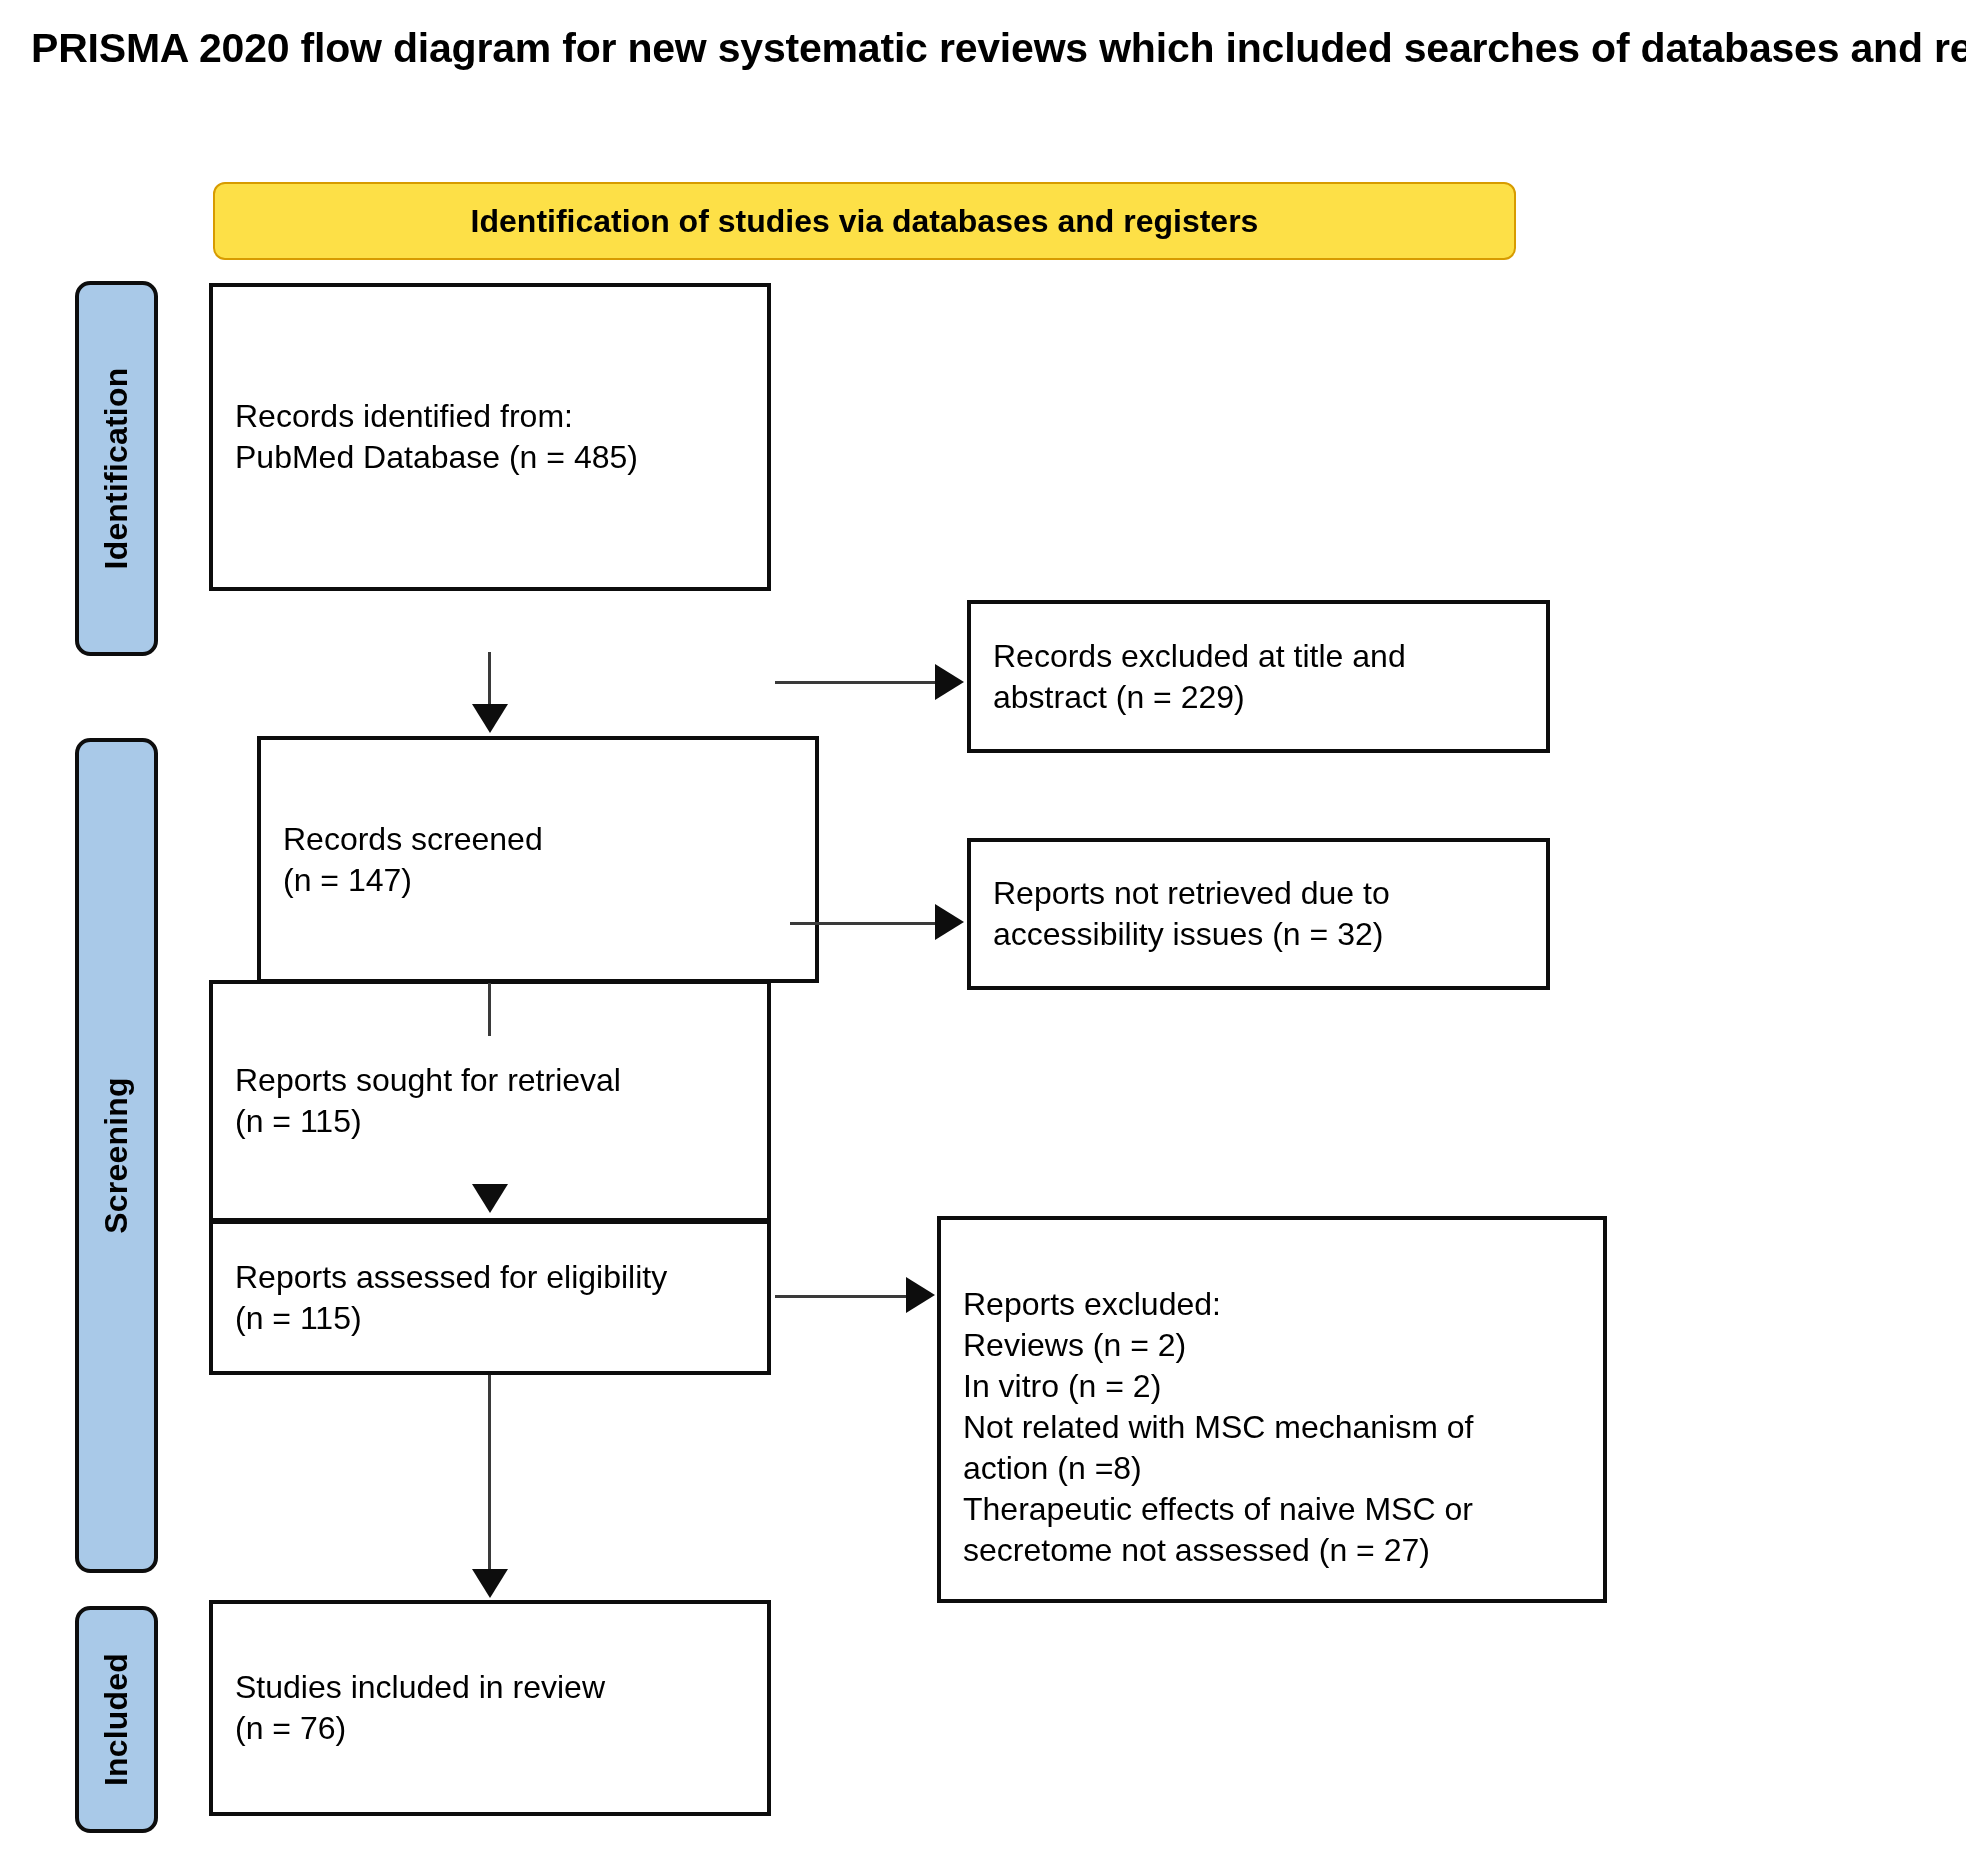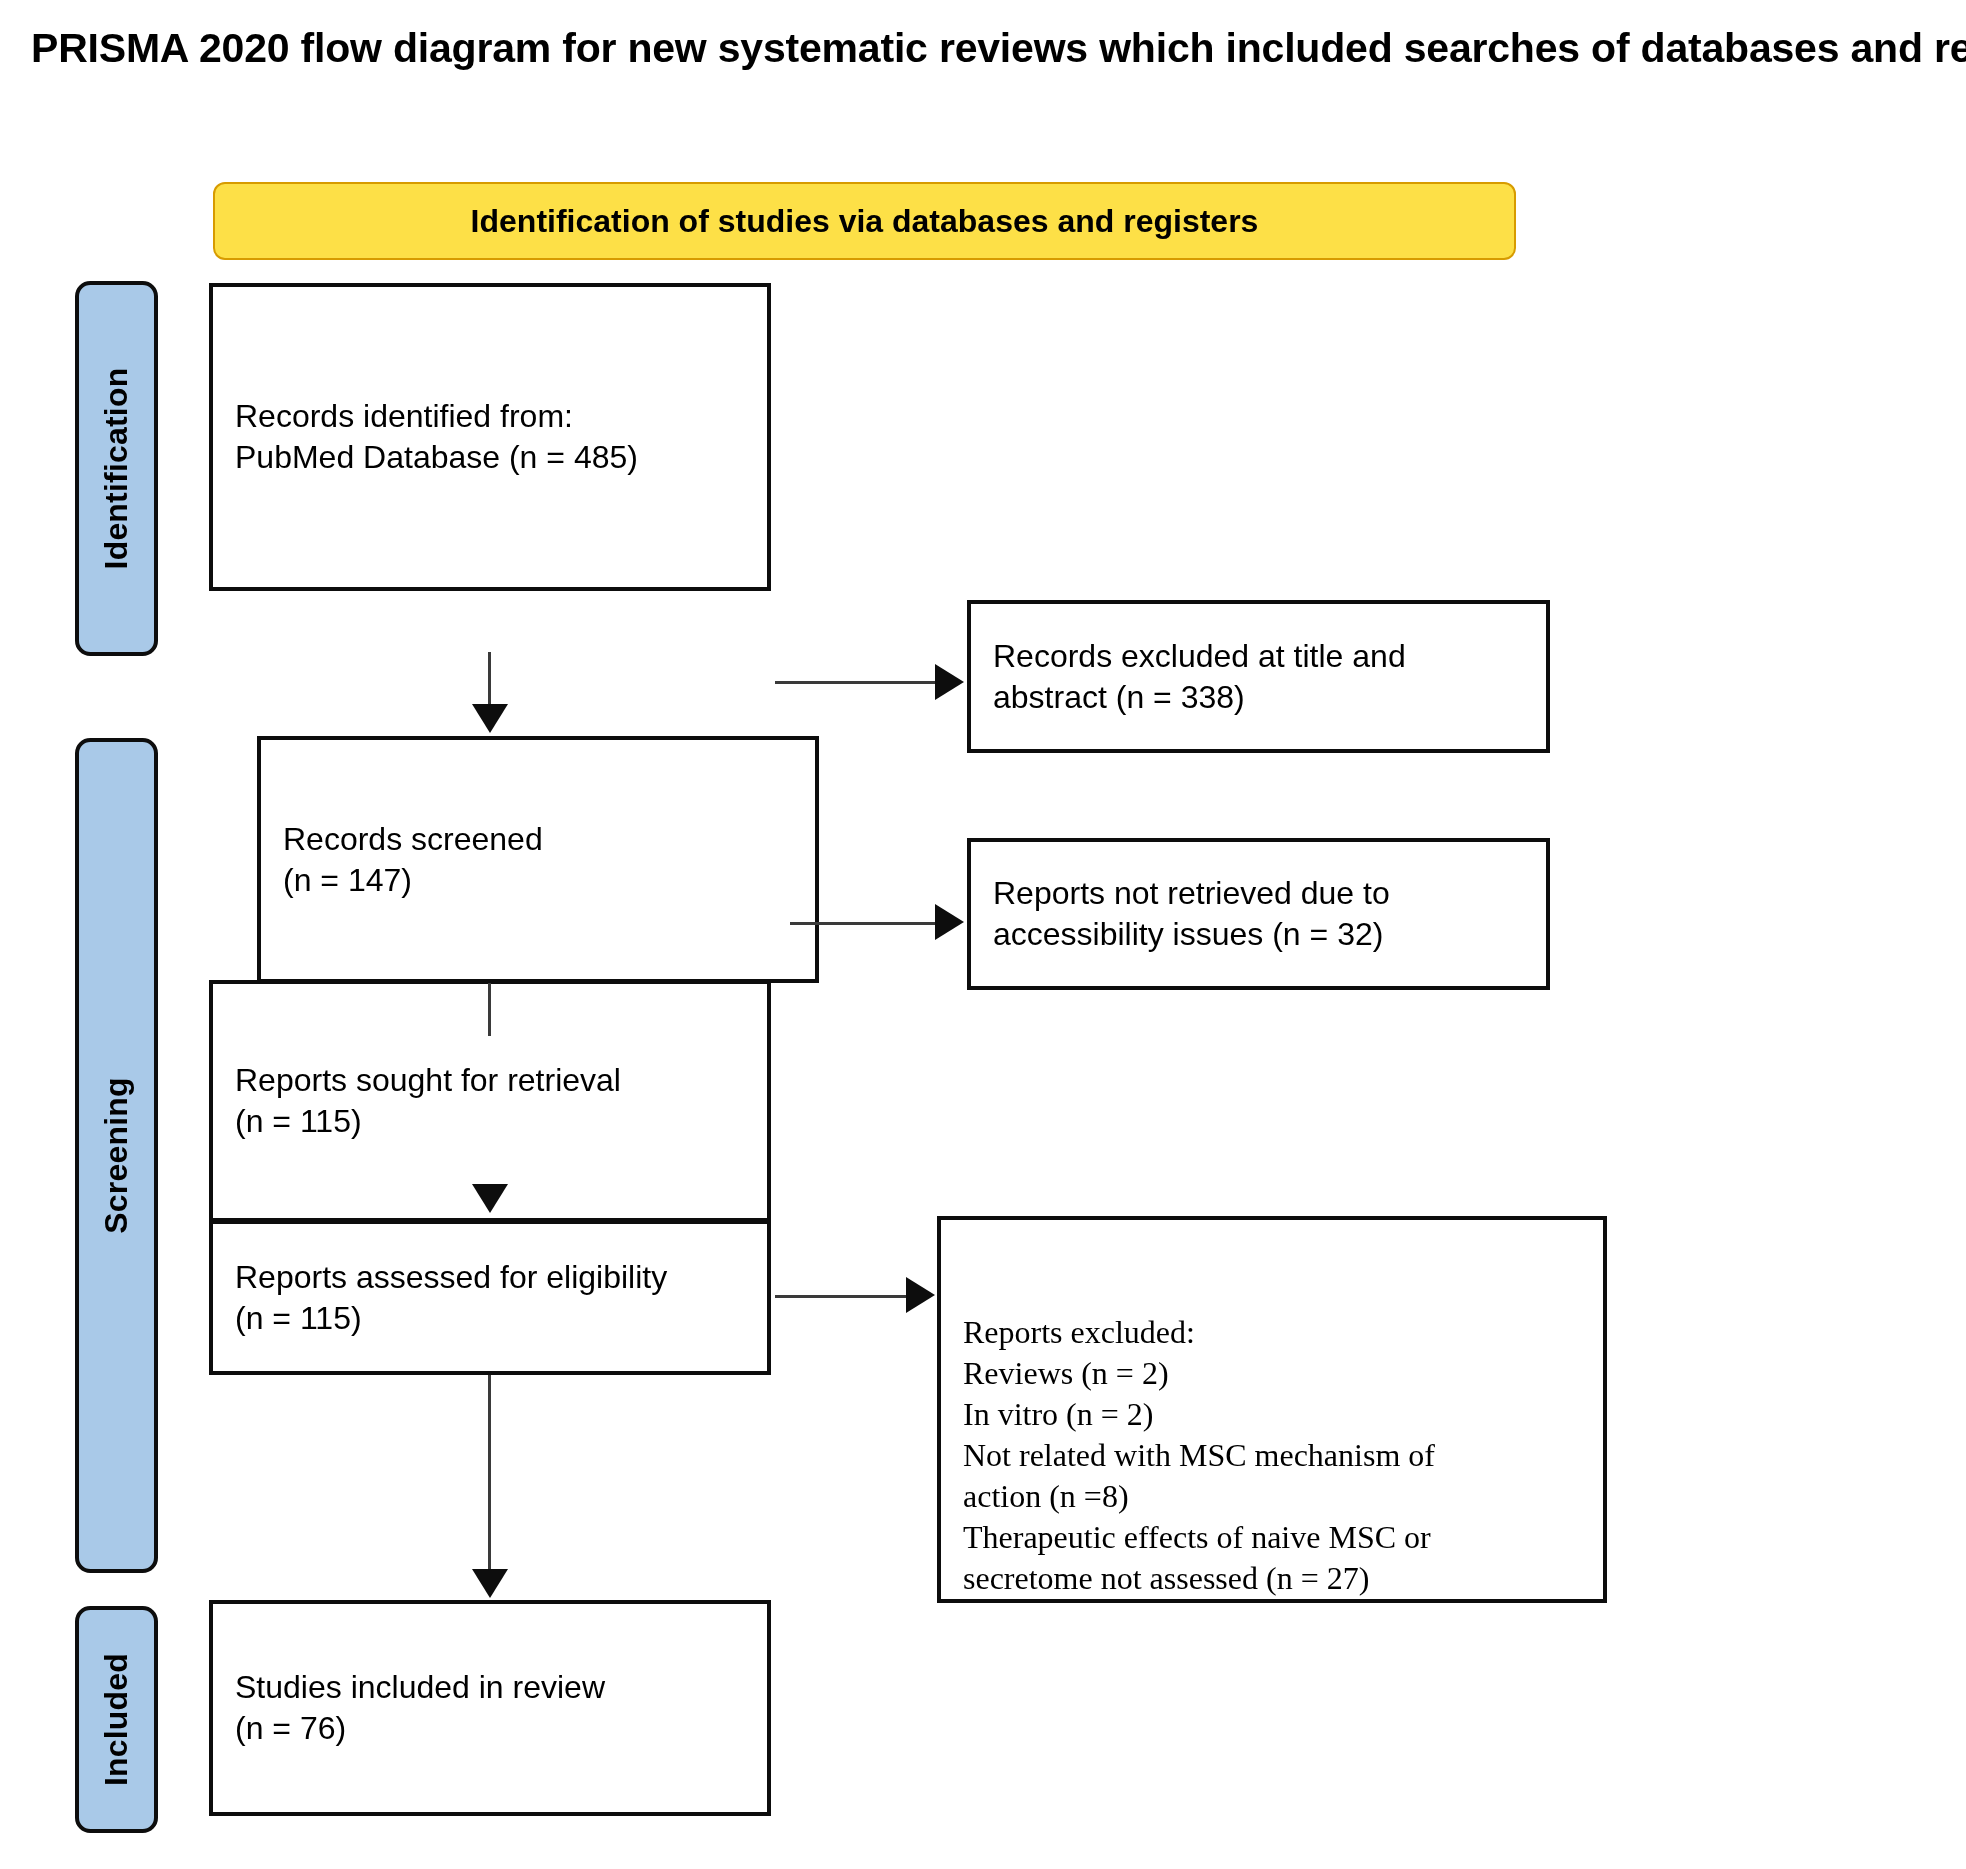--- a/index.html
+++ b/index.html
@@ -72,21 +72,21 @@
     border: 4.3px solid #0d0d0d;
     display: flex;
     align-items: center;
   }
   .flow-box .box-text {
     padding: 0 22px;
     font-size: 32px;
     line-height: 1.28;
     white-space: pre-line;
   }
-  .flow-box.top-aligned { align-items: flex-end; font-family: Liberation Serif, serif; }
+  .flow-box.top-aligned { align-items: center; }
   .flow-box.top-aligned .box-text { padding-top: 25.6px; }
 
   
   #box-identified   { left: 209px; top: 283px;  width: 562px; height: 308px; }
   #box-screened     { left: 209px; top: 736px;  width: 562px; height: 247px; margin-left: 48px; }
   #box-sought       { left: 209px; top: 980px; width: 562px; height: 242px; }
   #box-assessed     { left: 209px; top: 1220px; width: 562px; height: 155px; }
   #box-included     { left: 209px; top: 1600px; width: 562px; height: 216px; }
 
   
@@ -172,21 +172,21 @@
 (n = 115)</div>
 </div>
 
 <div class="flow-box" id="box-included">
   <div class="box-text">Studies included in review
 (n = 76)</div>
 </div>
 
 <div class="flow-box" id="box-excluded-title">
   <div class="box-text">Records excluded at title and
-abstract (n = 338)</div>
+abstract (n = 229)</div>
 </div>
 
 <div class="flow-box" id="box-not-retrieved">
   <div class="box-text">Reports not retrieved due to
 accessibility issues (n = 32)</div>
 </div>
 
 <div class="flow-box top-aligned" id="box-reports-excluded">
   <div class="box-text">Reports excluded:
 Reviews (n = 2)

